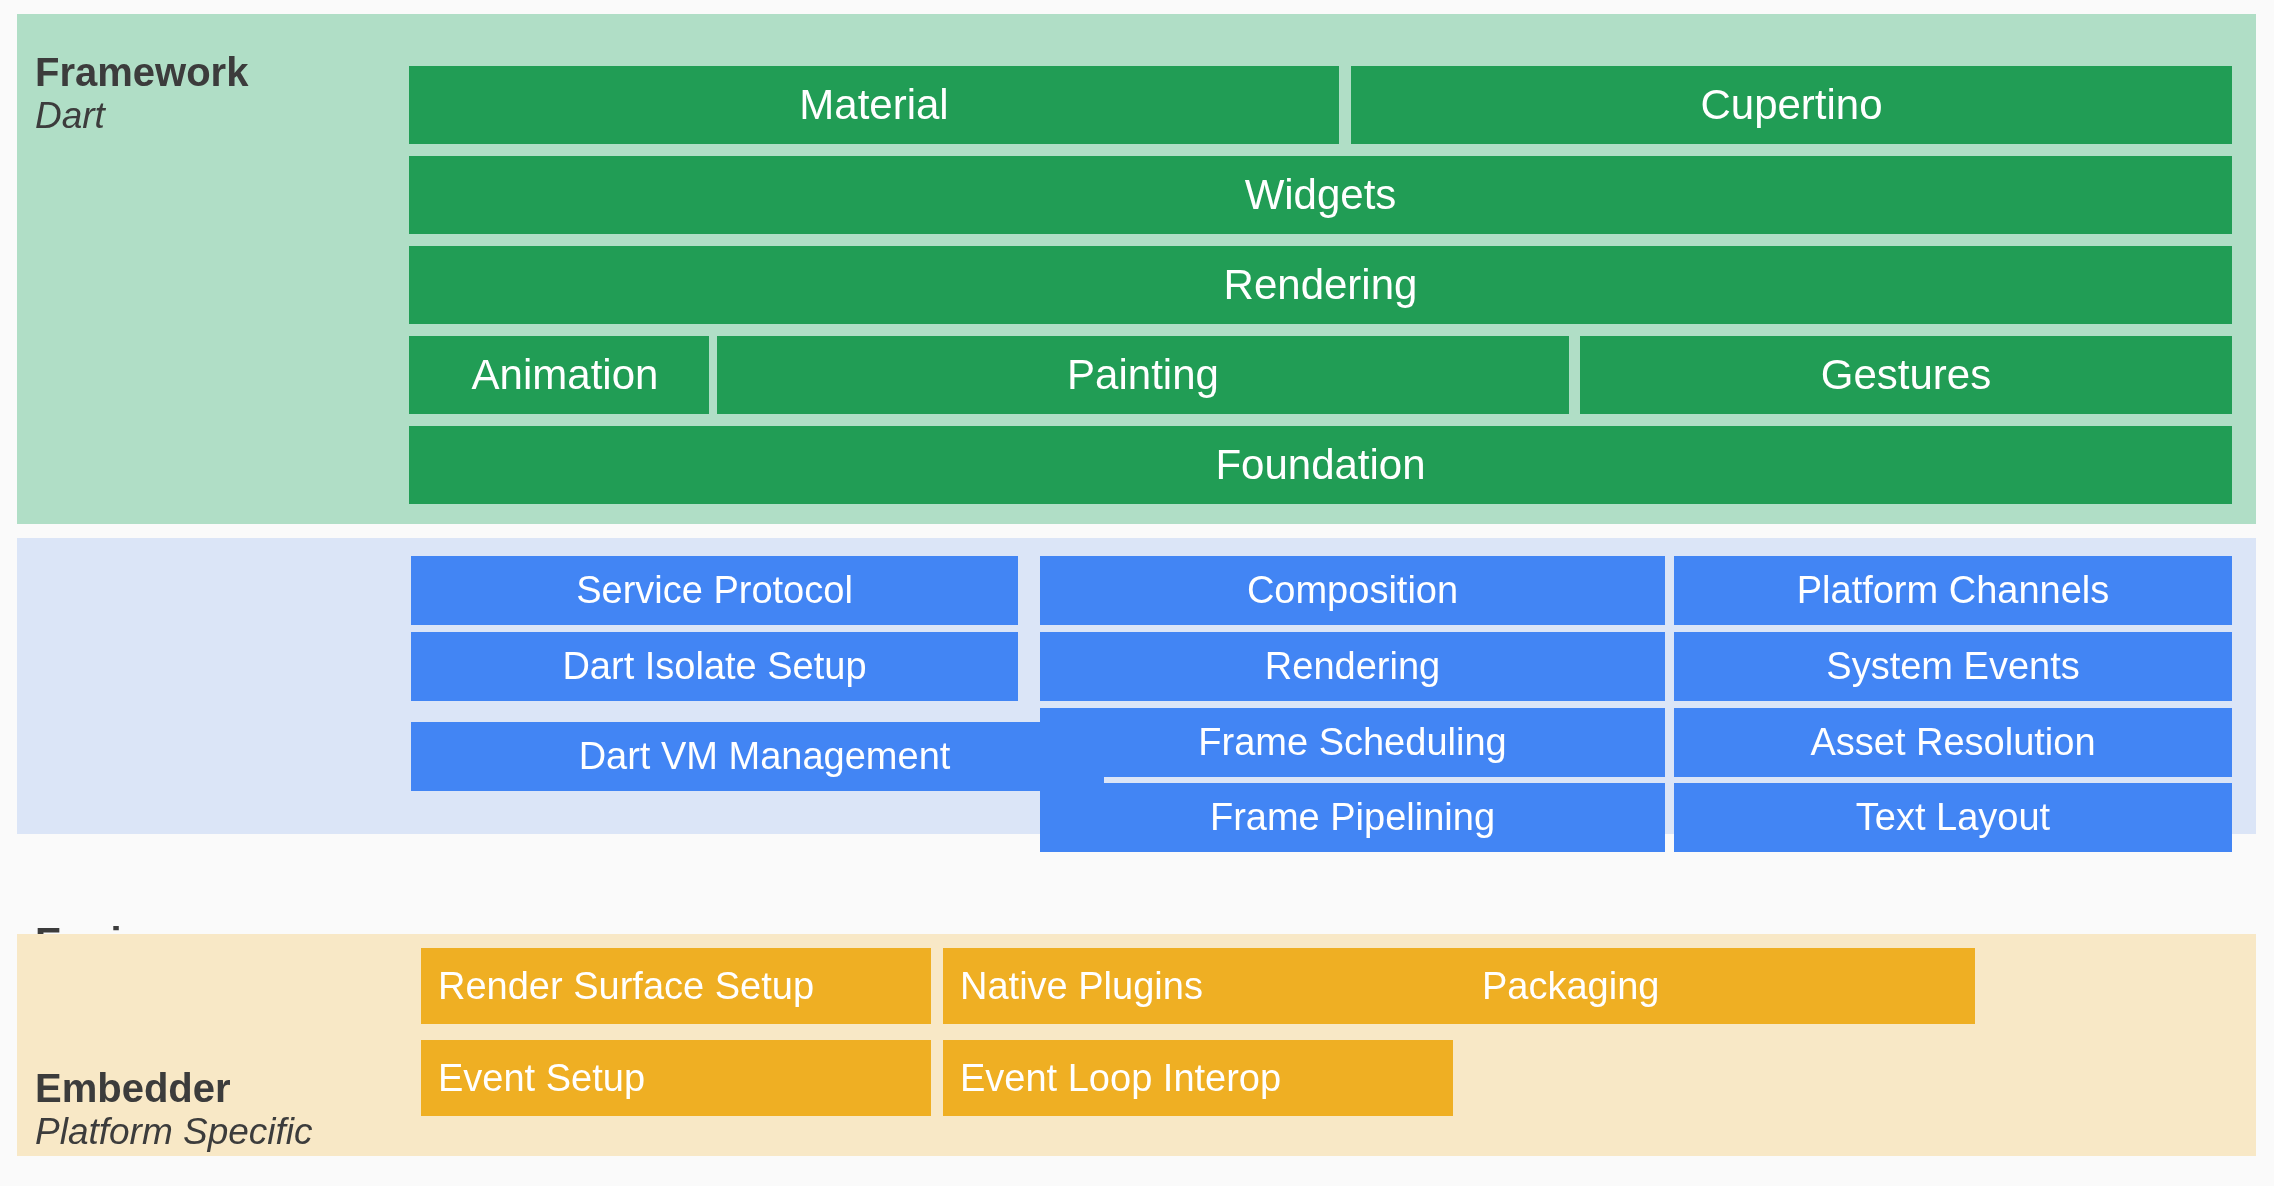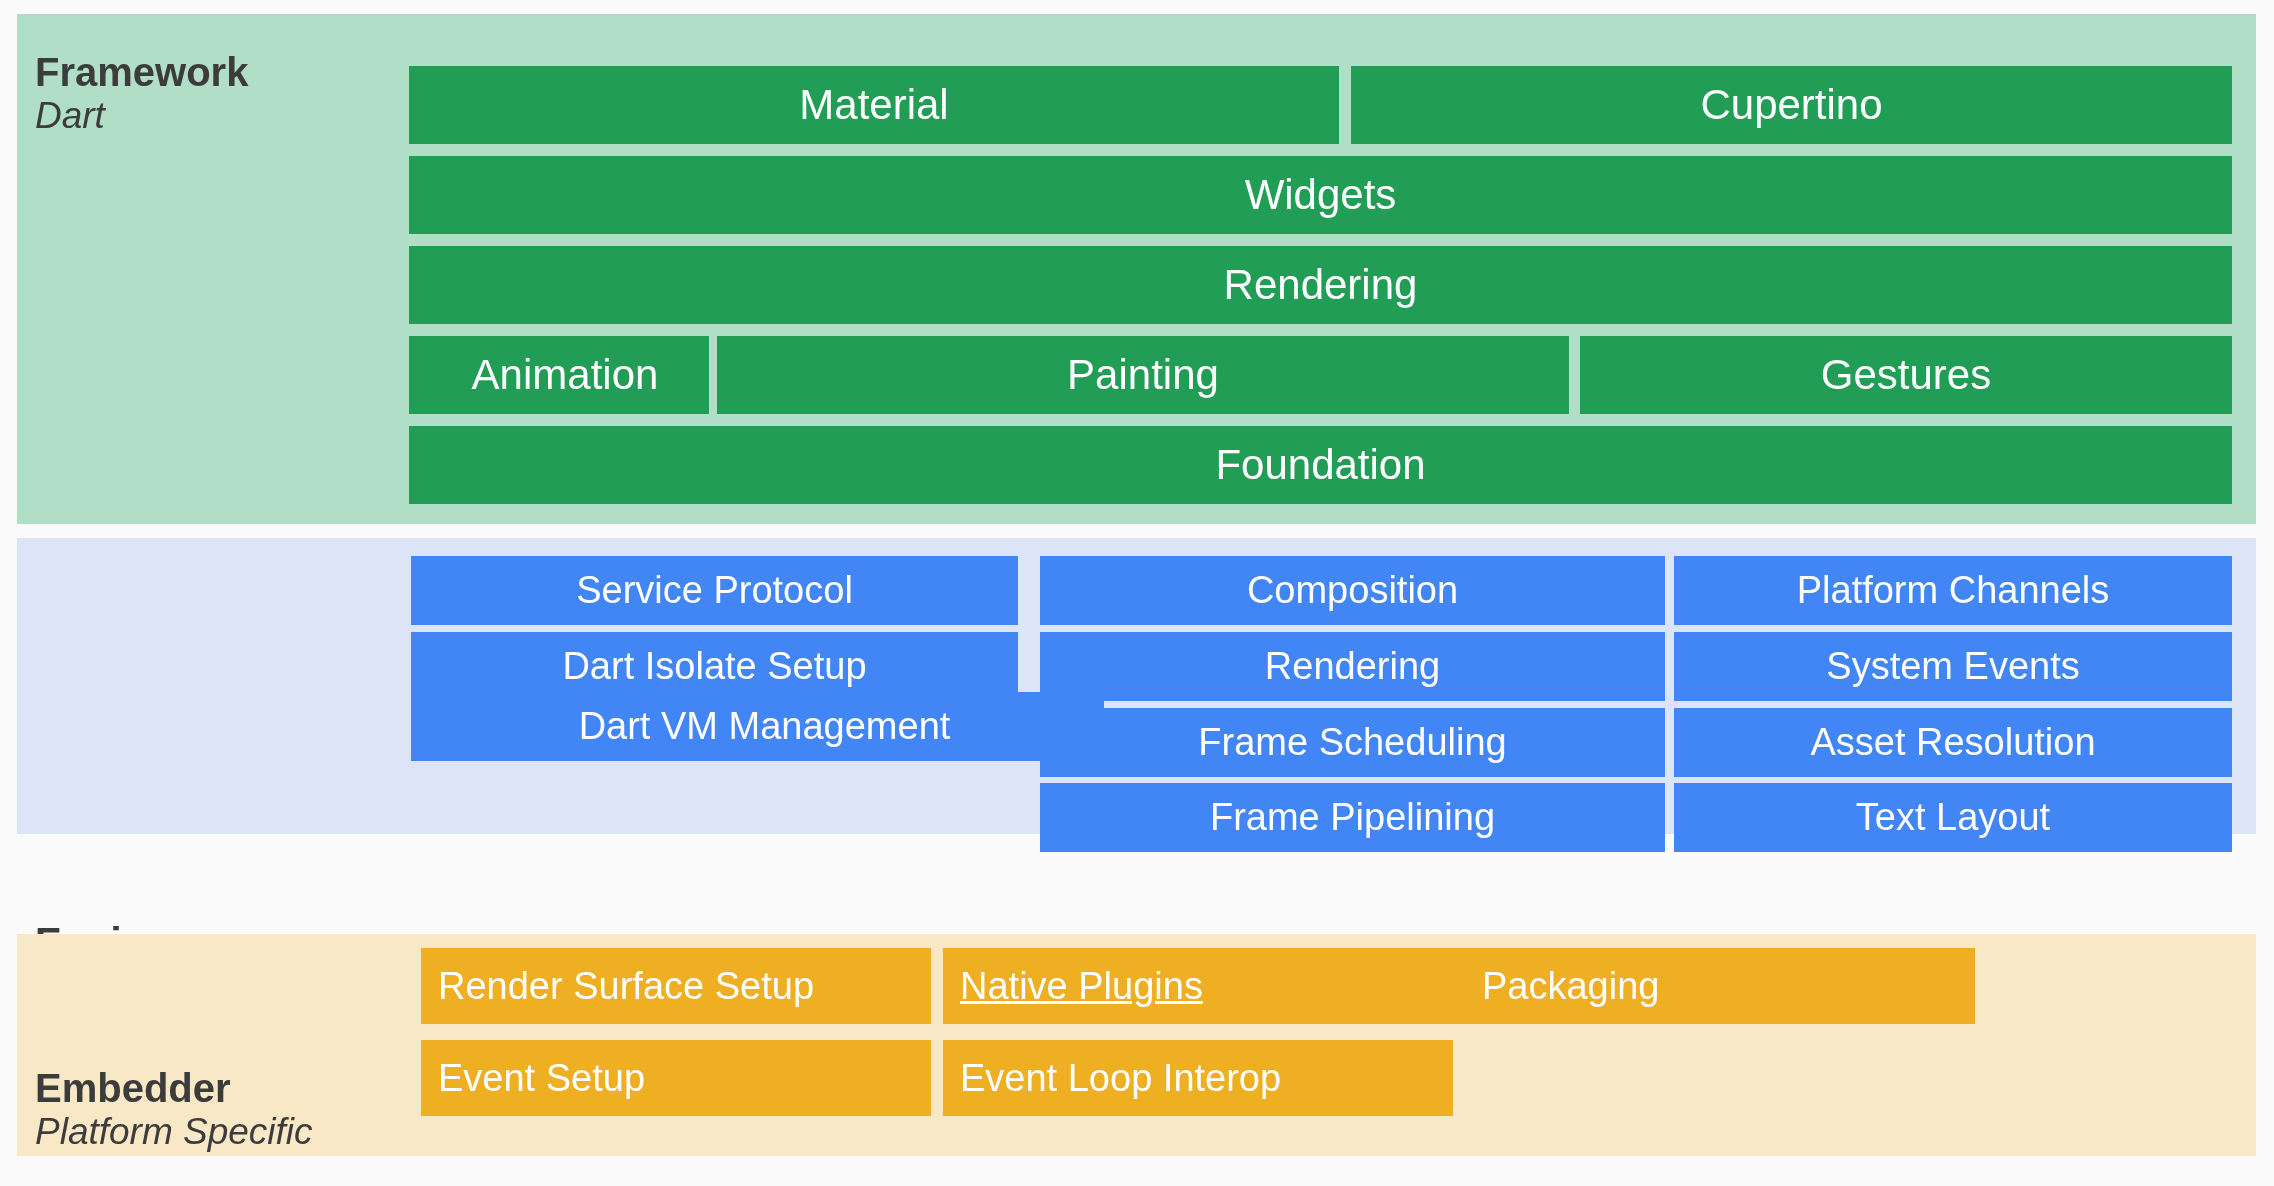--- a/index.html
+++ b/index.html
@@ -123,32 +123,32 @@
     <div class="layer-label label-engine">
       <div class="title">Engine</div>
       <div class="subtitle">C/C++</div>
     </div>
     <div class="box box-blue" style="left: 394px; top: 18px; width: 607px; height: 69px;">Service Protocol</div>
     <div class="box box-blue" style="left: 1023px; top: 18px; width: 625px; height: 69px;">Composition</div>
     <div class="box box-blue" style="left: 1657px; top: 18px; width: 558px; height: 69px;">Platform Channels</div>
     <div class="box box-blue" style="left: 394px; top: 94px; width: 607px; height: 69px;">Dart Isolate Setup</div>
     <div class="box box-blue" style="left: 1023px; top: 94px; width: 625px; height: 69px;">Rendering</div>
     <div class="box box-blue" style="left: 1657px; top: 94px; width: 558px; height: 69px;">System Events</div>
-    <div class="box box-blue" style="left: 394px; top: 154px; width: 693px; height: 69px; padding-left: 14px;">Dart VM Management</div>
+    <div class="box box-blue" style="left: 394px; top: 184px; width: 693px; height: 69px; padding-left: 14px;">Dart VM Management</div>
     <div class="box box-blue" style="left: 1023px; top: 170px; width: 625px; height: 69px;">Frame Scheduling</div>
     <div class="box box-blue" style="left: 1657px; top: 170px; width: 558px; height: 69px;">Asset Resolution</div>
     <div class="box box-blue" style="left: 1023px; top: 245px; width: 625px; height: 69px;">Frame Pipelining</div>
     <div class="box box-blue" style="left: 1657px; top: 245px; width: 558px; height: 69px;">Text Layout</div>
   </div>
 
   <div class="layer layer-embedder">
     <div class="layer-label label-embedder">
       <div class="title">Embedder</div>
       <div class="subtitle">Platform Specific</div>
     </div>
     <div class="box box-amber" style="left: 404px; top: 14px; width: 510px; height: 76px;">Render Surface Setup</div>
-    <div class="box box-amber" style="left: 926px; top: 14px; width: 534px; height: 76px; text-decoration: underline;">Native Plugins</div>
+    <div class="box box-amber" style="left: 926px; top: 14px; width: 534px; height: 76px;">Native Plugins</div>
     <div class="box box-amber" style="left: 1448px; top: 14px; width: 510px; height: 76px;">Packaging</div>
     <div class="box box-amber" style="left: 404px; top: 106px; width: 510px; height: 76px;">Event Setup</div>
     <div class="box box-amber" style="left: 926px; top: 106px; width: 510px; height: 76px;">Event Loop Interop</div>
   </div>
 
 </div>
 
 </body></html>

